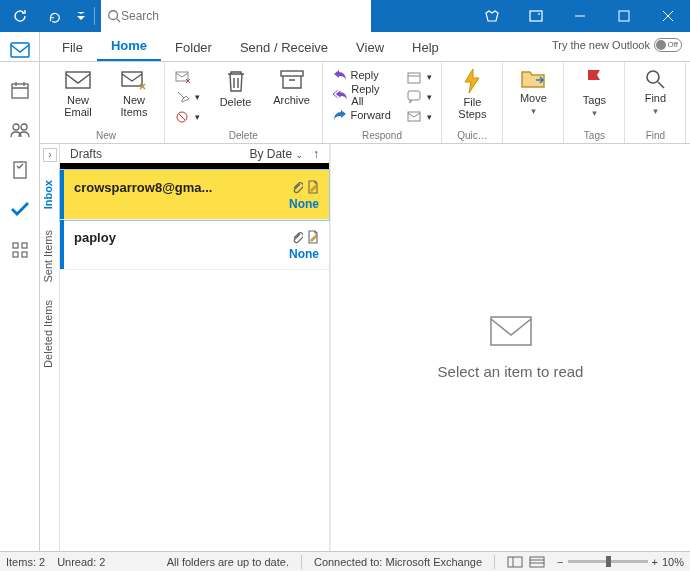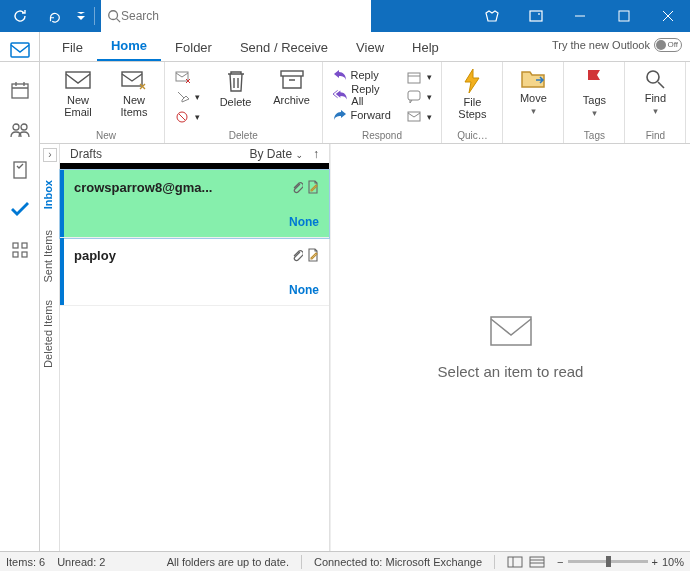--- a/index.html
+++ b/index.html
@@ -36,26 +36,26 @@
 
 .workarea { position:absolute; left:40px; right:0; top:144px; bottom:20px; display:flex; }
 .folderbar { width:20px; border-right:1px solid #e0e0e0; position:relative; }
 .folderbar .collapse { position:absolute; top:4px; left:3px; font-size:10px; color:#666; border:1px solid #ccc; width:14px; height:14px; text-align:center; line-height:12px;}
 .folderbar .vtab { position:absolute; left:2px; width:16px; font-size:11px; color:#555; writing-mode: vertical-rl; transform: rotate(180deg); text-align:center; padding:6px 0;}
 .folderbar .vtab.sel { color:#0078d4; font-weight:600; }
 
 .msglist { width:270px; border-right:1px solid #e0e0e0; display:flex; flex-direction:column; }
 .msglist-header { height:26px; display:flex; align-items:center; justify-content:space-between; padding:0 10px; font-size:12px; color:#444; border-bottom:7px solid #000000;}
 .msgitem { border-bottom:1px solid #eee; padding:10px 10px 8px 14px; position:relative; font-size:13px; }
-.msgitem.sel { background:#86efac; outline:1px solid #9ec9e8; }
+.msgitem.sel { background:#fde047; outline:1px solid #9ec9e8; }
 .msgitem .bar { position:absolute; left:0; top:0; bottom:0; width:4px; background:#0078d4; }
 .msgitem .row1 { display:flex; justify-content:space-between; }
 .msgitem .sender { font-weight:600; color:#222; white-space:nowrap; overflow:hidden; text-overflow:ellipsis; max-width:175px;}
 .msgitem .icons { display:flex; gap:4px; color:#555; }
-.msgitem .none { text-align:right; color:#0078d4; font-weight:600; font-size:12px; margin-top:20px;}
+.msgitem .none { text-align:right; color:#0078d4; font-weight:600; font-size:12px; margin-top:2px;}
 
 .reading { flex:1; display:flex; flex-direction:column; align-items:center; justify-content:center; color:#666; font-size:15px; gap:16px; border-left:1px solid #eee;}
 
 .statusbar { position:absolute; left:0; right:0; bottom:0; height:20px; border-top:1px solid #c8c8c8; background:#f3f3f3; display:flex; align-items:center; font-size:11px; color:#444; padding:0 6px; gap:12px; }
 .statusbar .sep { width:1px; height:14px; background:#c8c8c8; }
 .statusbar .flex { flex:1; }
 .viewbtns { display:flex; gap:6px; align-items:center;}
 .zoom { display:flex; align-items:center; gap:4px; }
 .zoom .track { width:80px; height:3px; background:#bbb; position:relative;}
 .zoom .thumb { position:absolute; left:38px; top:-4px; width:5px; height:11px; background:#666;}
@@ -427,21 +427,21 @@
   <div class="reading">
     <svg width="44" height="32" viewBox="0 0 44 32" fill="none" stroke="#888" stroke-width="1.5">
         <rect x="2" y="2" width="40" height="28"></rect>
         <path d="M2 4l20 16L42 4"></path>
       </svg>
     <div>Select an item to read</div>
   </div>
 </div>
 
 <div class="statusbar">
-  <span>Items: 6</span>
+  <span>Items: 2</span>
   <span>Unread: 2</span>
   <span class="flex"></span>
   <span>All folders are up to date.</span>
   <span class="sep"></span>
   <span>Connected to: Microsoft Exchange</span>
   <span class="sep"></span>
   <div class="viewbtns">
     <span>
         <svg width="16" height="12" viewBox="0 0 16 12" fill="none" stroke="#666">
           <rect x="1" y="1" width="14" height="10"></rect>

